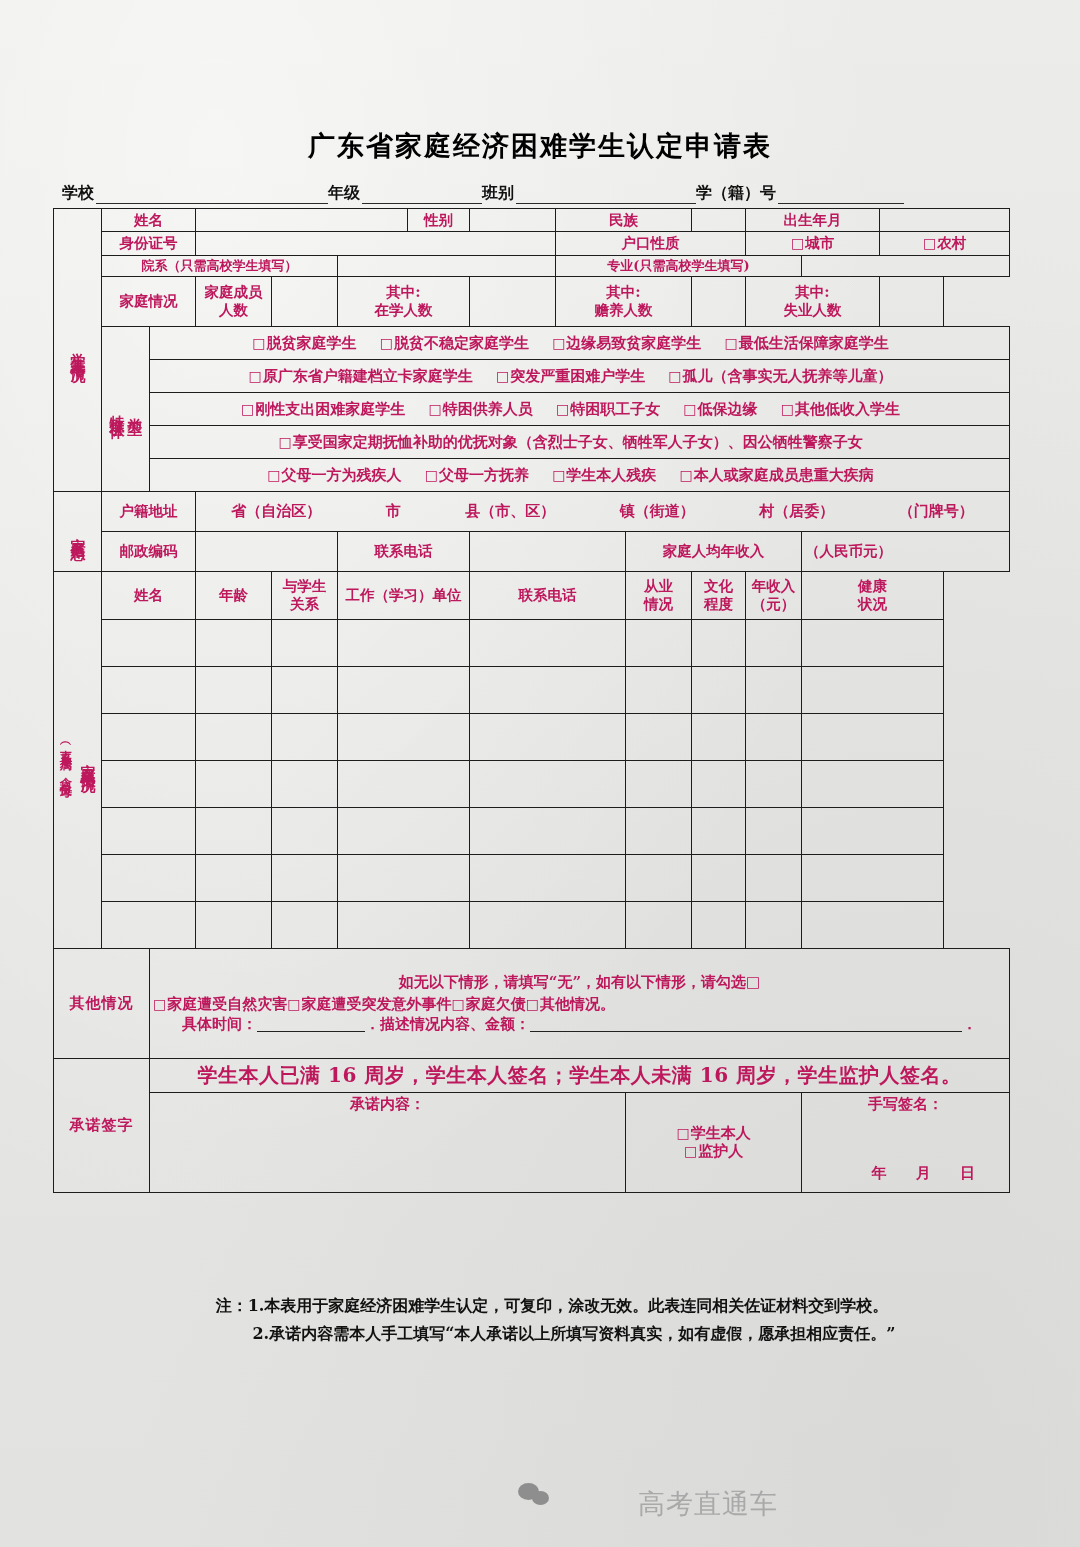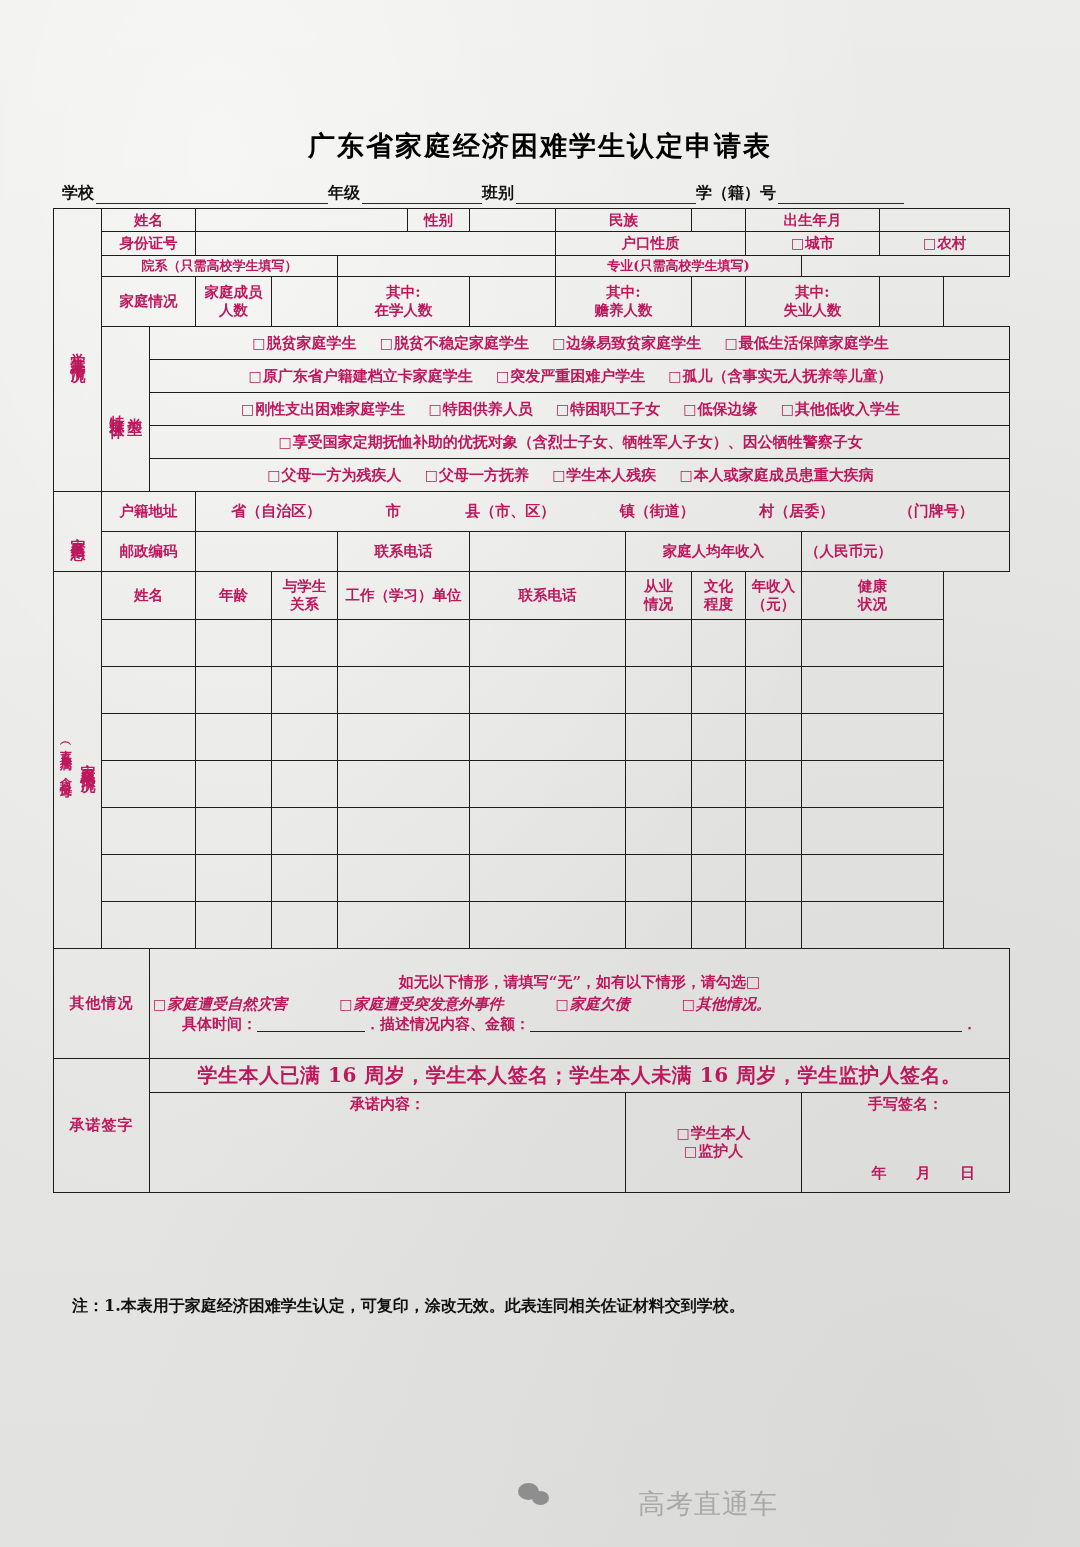--- a/index.html
+++ b/index.html
@@ -85,34 +85,34 @@
   td.sgrow{text-align:left;padding:5px 0 5px 10px;font-size:15px;}
   td.sgrow .opt{margin-right:18px;}
 
   
   .addr{display:flex;justify-content:space-around;align-items:center;width:100%;font-size:15px;}
 
   
   .otherblk{text-align:left;padding:7px 10px 9px 12px;font-size:15px;line-height:1.95;}
   .uline{display:inline-block;border-bottom:1.5px solid #222;vertical-align:-3px;}
   .u1{width:108px;} .u2{width:432px;}
-  .optrow{display:flex;justify-content:flex-start;gap:52px;margin:3px 0 2px;font-style:italic;}
+  .optrow{display:flex;justify-content:flex-start;margin:3px 0 2px;}
 
   
   .promise-top{font-size:20px;padding:7px 0;letter-spacing:.5px;}
   .pnote{text-align:left;padding:8px 0 0 10px;font-size:15px;}
   .pchecks{text-align:left;padding-left:12px;font-size:15px;line-height:2.0;}
   .sigcell{position:relative;text-align:left;padding:8px 0 0 10px;font-size:15px;}
   .ymd{position:absolute;right:22px;bottom:9px;font-size:15px;letter-spacing:12px;}
 
   
   .notes{
     position:absolute;left:72px;top:1292px;width:960px;
     font-family:"DejaVu Serif","Liberation Serif",serif;
-    font-size:16px;font-weight:bold;line-height:1.72;color:#111;
+    font-size:16px;font-weight:bold;line-height:1.72;color:#111;text-align:center;
   }
   .notes .nline{white-space:nowrap;}
   .notes .hang{padding-left:44px;}
   .pgnum{
     position:absolute;left:0;right:0;top:1392px;text-align:center;
     font-family:"DejaVu Serif","Liberation Serif",serif;
     font-size:16px;font-weight:bold;letter-spacing:3px;color:#1a1a1a;
   }
 
   
@@ -468,20 +468,21 @@
         <span class="ymd">年  月  日</span>
       </td>
     </tr>
   </tbody>
     </table>
 
   <div class="notes">
     <div class="nline">
       <span>注：</span><span>1.本表用于家庭经济困难学生认定，可复印，涂改无效。此表连同相关佐证材料交到学校。</span>
     </div>
+    <div class="nline hang">2.承诺内容需本人手工填写“本人承诺以上所填写资料真实，如有虚假，愿承担相应责任。”</div>
   </div>
 
 
   <div class="footer">
     <span class="wx">
         <span class="b1"></span>
         <span class="b2"></span>
       </span>
   </div>
   <div class="footer-overlay">高考直通车</div>

